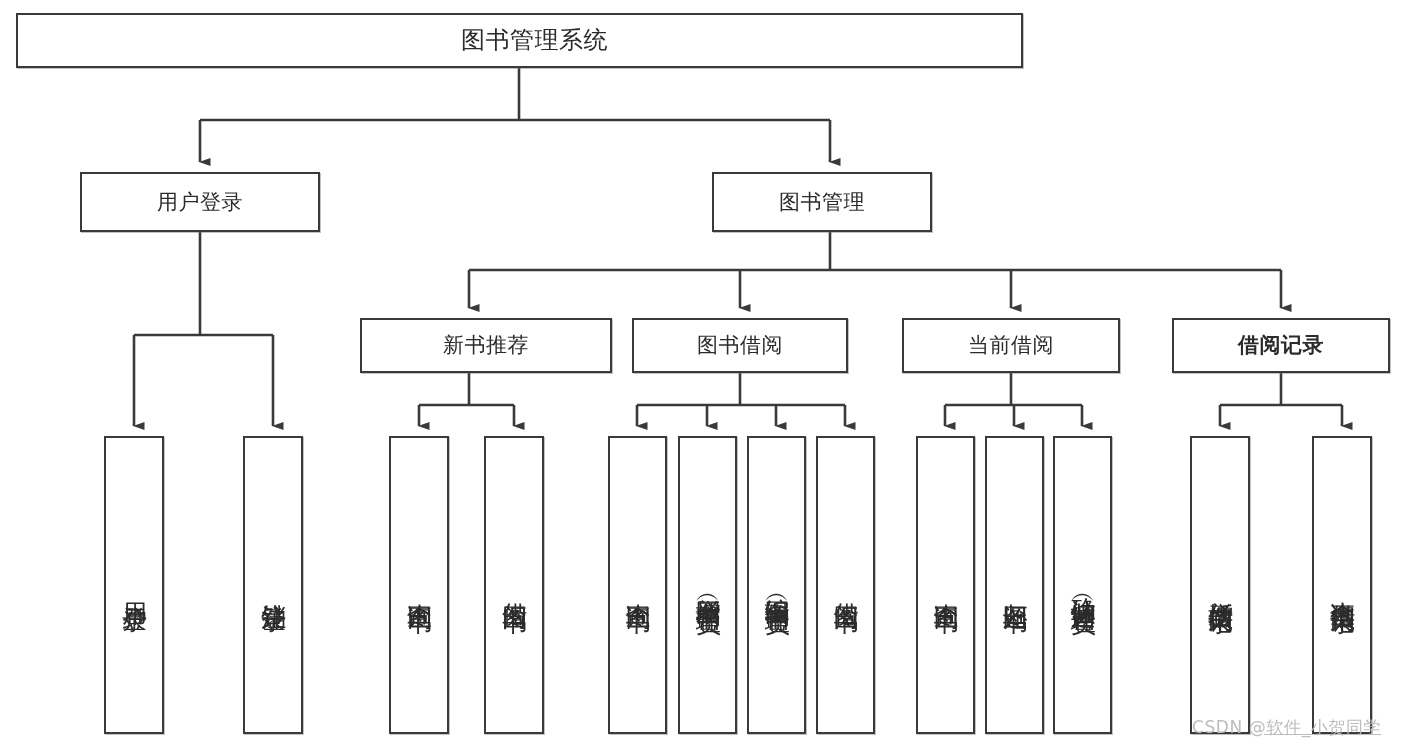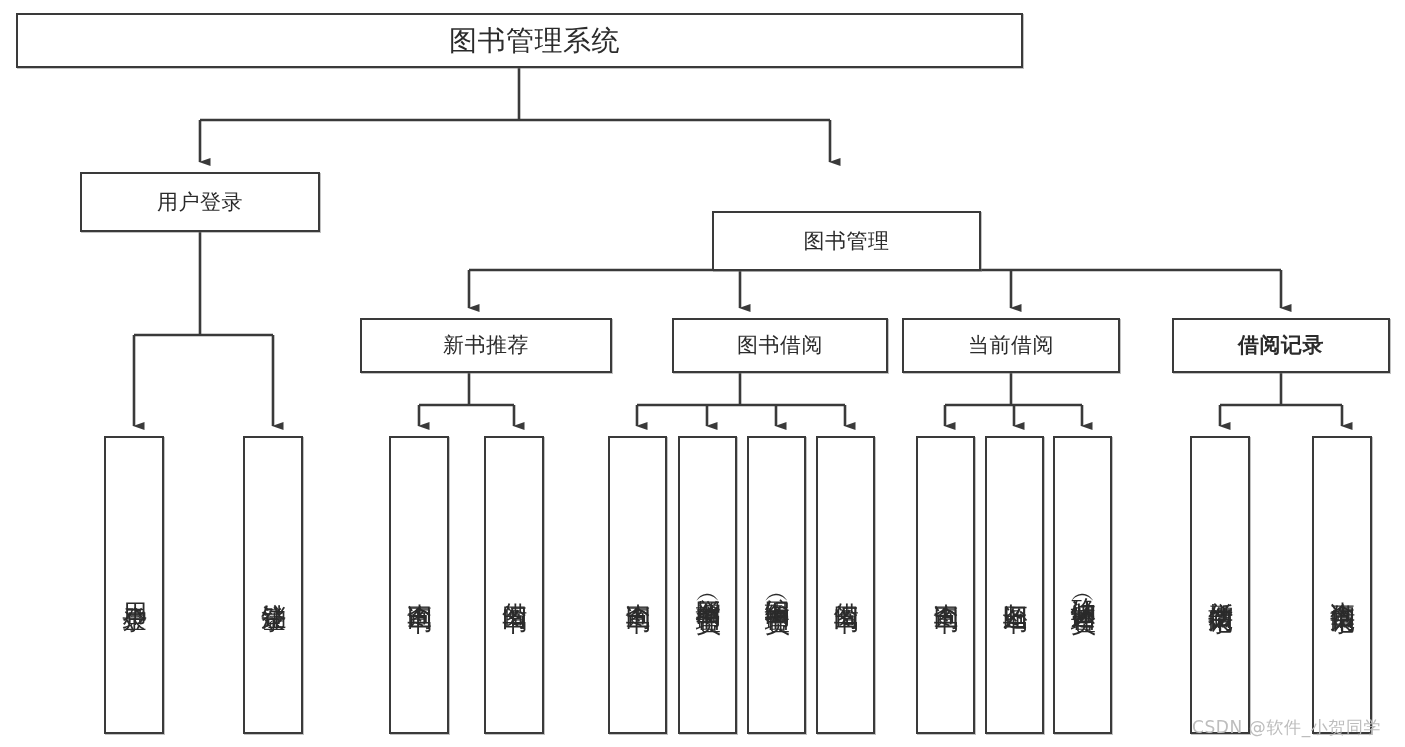--- a/index.html
+++ b/index.html
@@ -54,21 +54,21 @@
   }
   .node.vert .lbl {
     writing-mode: vertical-rl;
     text-orientation: upright;
     font-size: 25px;
     line-height: 1.05;
     letter-spacing: 2px;
     max-height: 290px;
     white-space: normal;
   }
-  .node.root .lbl { font-size: 28px; margin-left: 30px; }
+  .node.root .lbl { font-size: 24px; margin-left: 30px; }
   .watermark {
     position: absolute;
     color: #bdbdbd;
     font-size: 17px;
     white-space: nowrap;
     letter-spacing: 0.6px;
     font-family: "DejaVu Sans", "Liberation Sans", sans-serif;
   }
 </style>
 </head>
@@ -129,28 +129,28 @@
     </g>
   </svg>
 
   <div class="node horiz root" style="left:16px; top:13px; width:1007px; height:55px;">
     <span class="lbl">图书管理系统</span>
   </div>
 
   <div class="node horiz" style="left:80px; top:172px; width:240px; height:60px;">
     <span class="lbl">用户登录</span>
   </div>
-  <div class="node horiz" style="left:712px; top:172px; width:269px; height:60px;margin-top:39px;">
+  <div class="node horiz" style="left:712px; top:172px; width:220px; height:60px;">
     <span class="lbl">图书管理</span>
   </div>
 
   <div class="node horiz" style="left:360px; top:318px; width:252px; height:55px;">
     <span class="lbl">新书推荐</span>
   </div>
-  <div class="node horiz" style="left:632px; top:318px; width:216px; height:55px;margin-left:40px;">
+  <div class="node horiz" style="left:632px; top:318px; width:216px; height:55px;">
     <span class="lbl">图书借阅</span>
   </div>
   <div class="node horiz" style="left:902px; top:318px; width:218px; height:55px;justify-content:center;">
     <span class="lbl">当前借阅</span>
   </div>
   <div class="node horiz" style="left:1172px; top:318px; width:218px; height:55px;font-weight:bold;">
     <span class="lbl">借阅记录</span>
   </div>
 
   <div class="node vert" style="left:104px; top:436px; width:60px; height:298px;">
@@ -186,15 +186,15 @@
   <div class="node vert" style="left:1053px; top:436px; width:59px; height:298px;">
     <span class="lbl">确认归还（管理员）</span>
   </div>
   <div class="node vert" style="left:1190px; top:436px; width:60px; height:298px;">
     <span class="lbl">新增借阅记录</span>
   </div>
   <div class="node vert" style="left:1312px; top:436px; width:60px; height:298px;">
     <span class="lbl">查询借阅记录</span>
   </div>
 
-  <div class="watermark" style="left:1192px; top:716px;">CSDN @软件_小贺同学</div>
+  <div class="watermark" style="left:1192px; top:716px;text-decoration:underline;">CSDN @软件_小贺同学</div>
 
 </div>
 
 </body></html>

